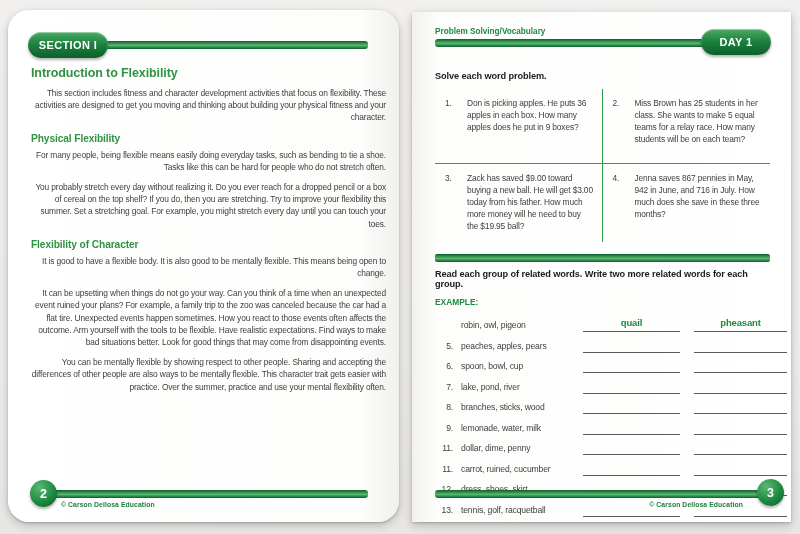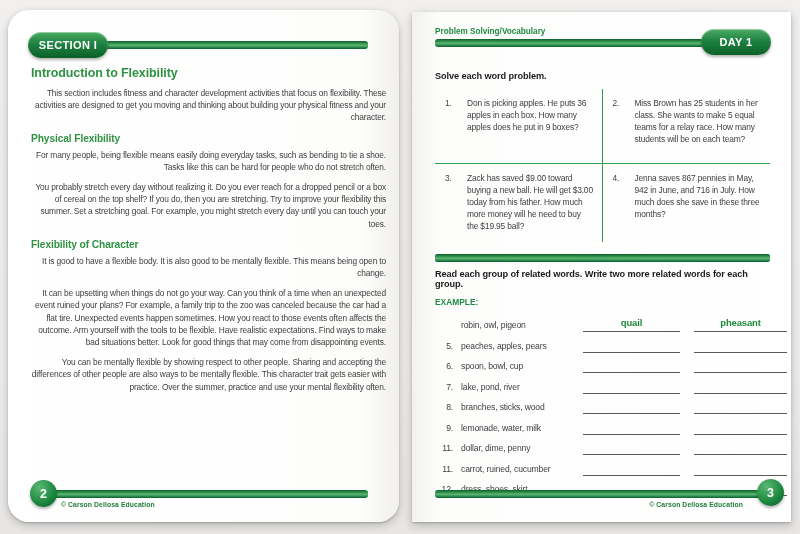--- a/index.html
+++ b/index.html
@@ -193,20 +193,26 @@
         <span class="vwords">carrot, ruined, cucumber</span>
         <span class="blank b1"></span>
         <span class="blank b2"></span>
       </div>
       <div class="vocab-row">
         <span class="vnum">12.</span>
         <span class="vwords">dress, shoes, skirt</span>
         <span class="blank b1"></span>
         <span class="blank b2"></span>
       </div>
+      <div class="vocab-row">
+        <span class="vnum">13.</span>
+        <span class="vwords">tennis, golf, racquetball</span>
+        <span class="blank b1"></span>
+        <span class="blank b2"></span>
+      </div>
     </div>
 
     <div class="green-bar" id="right-footer-bar"></div>
     <div class="page-num-circle" id="right-page-circle">
       <span>3</span>
     </div>
     <div class="copyright" id="right-copyright">© Carson Dellosa Education</div>
   </div>
 
 </div>

